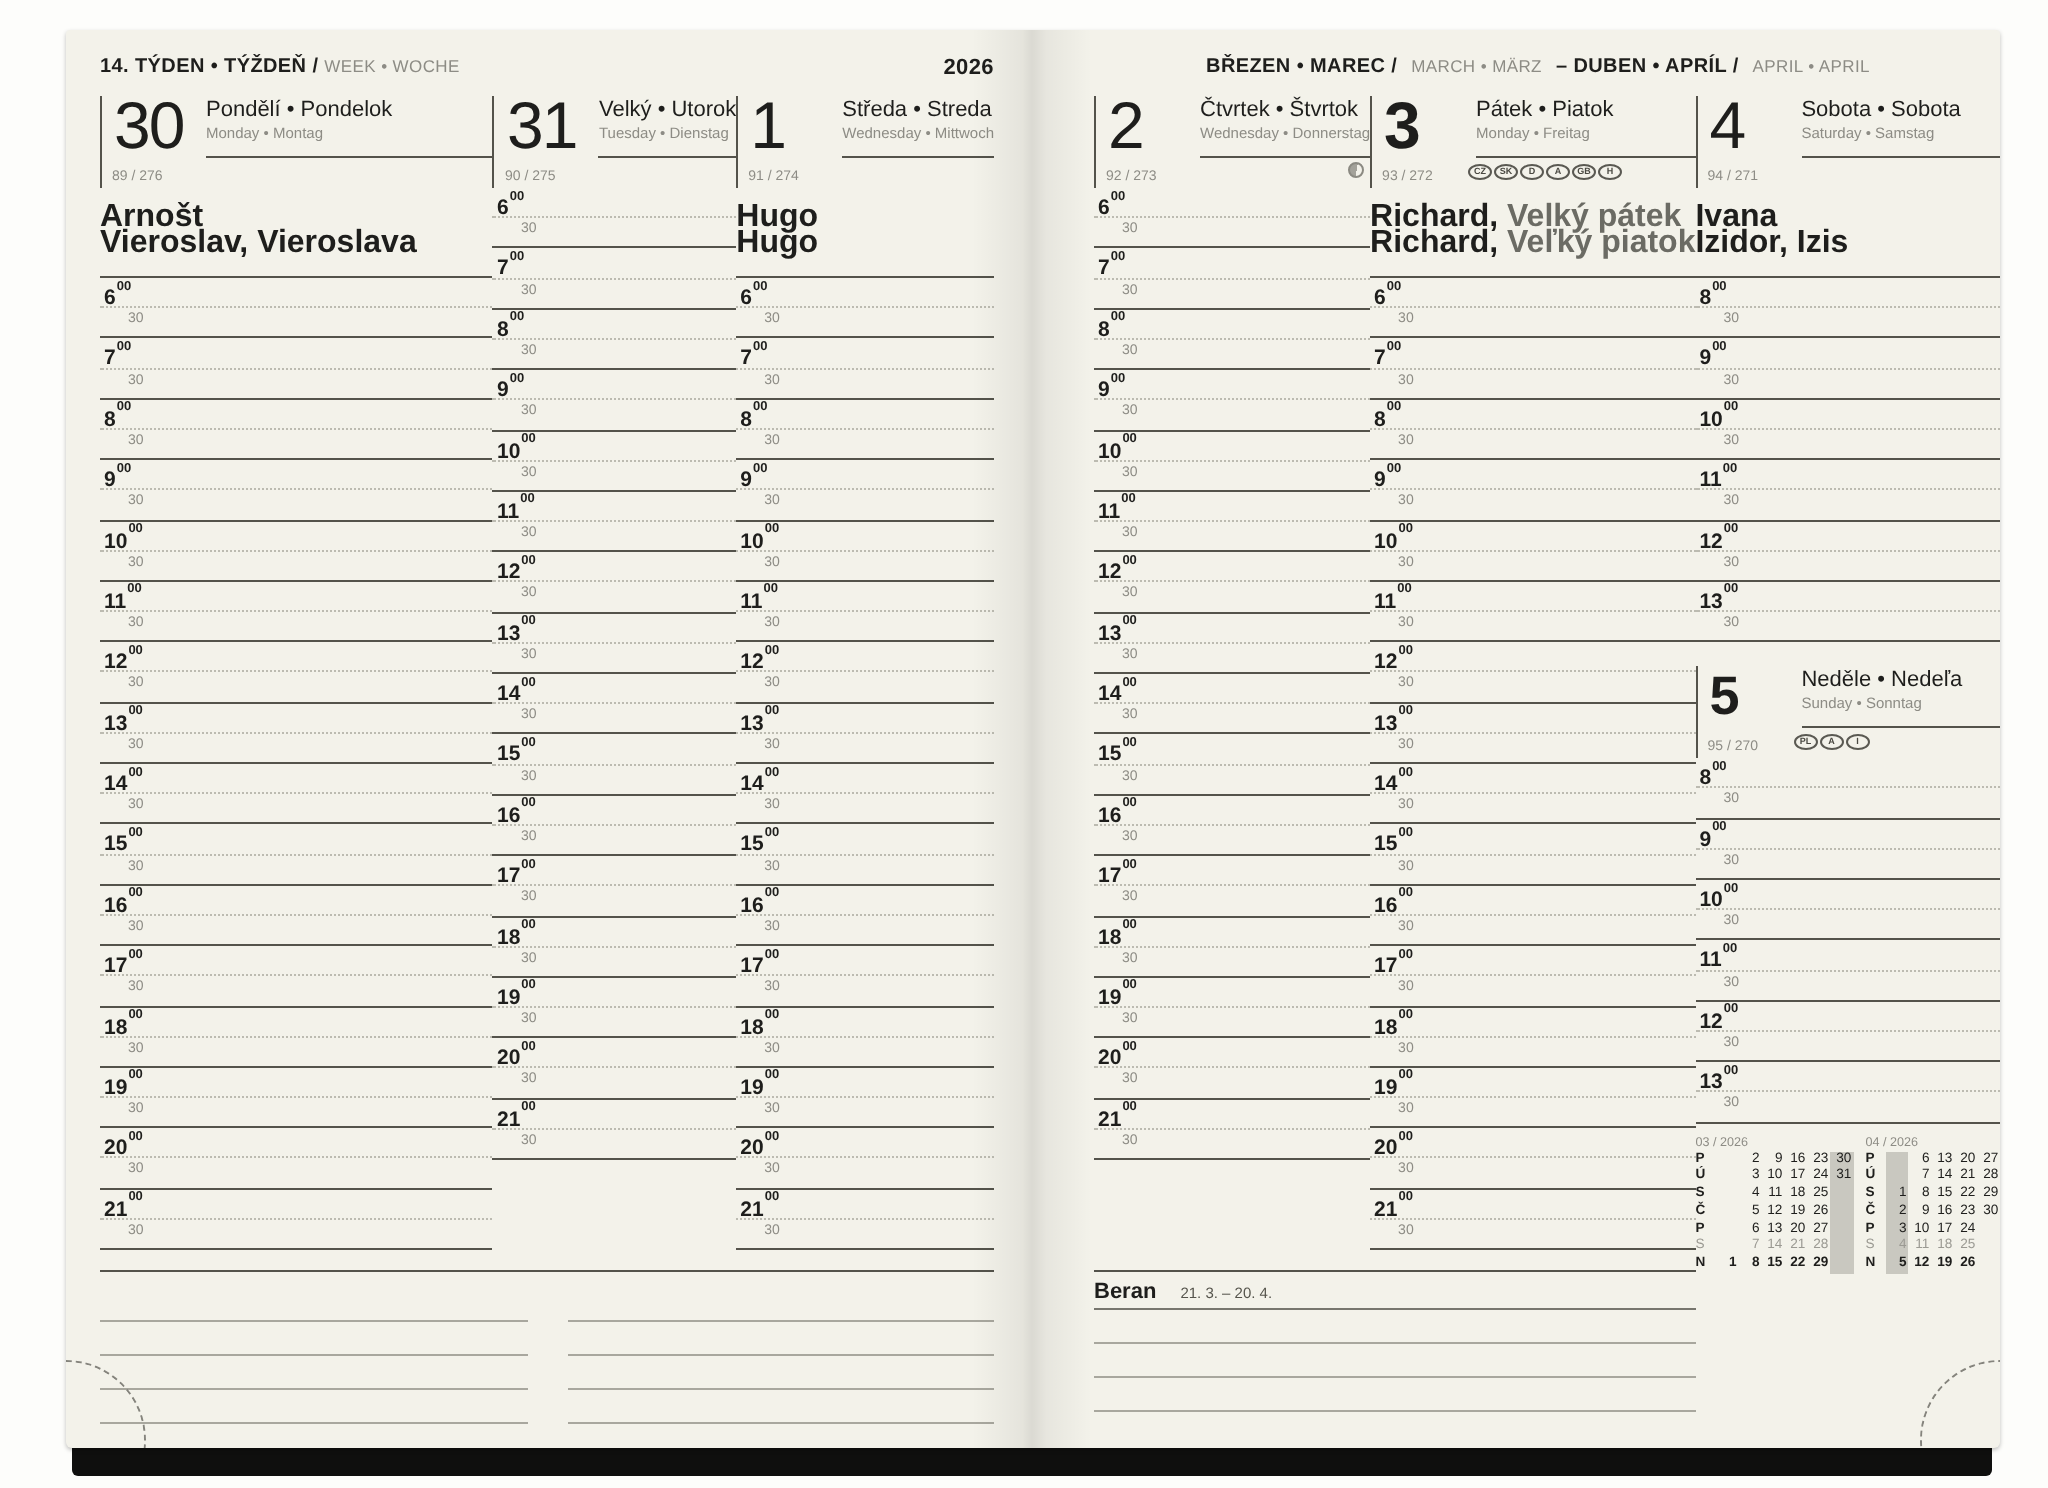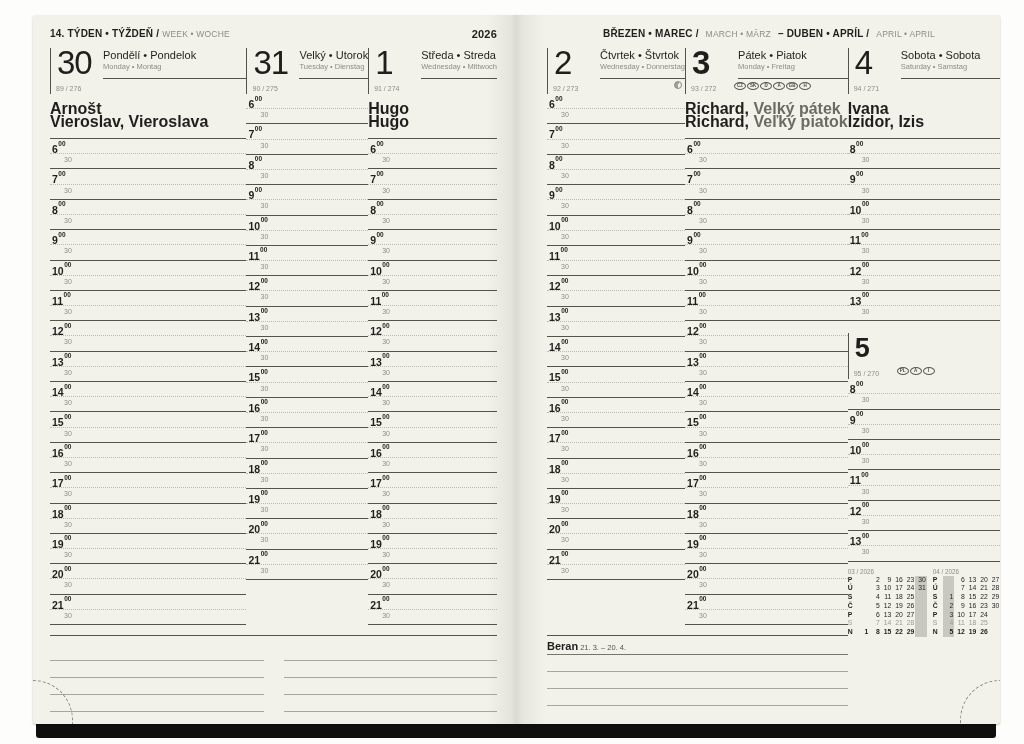--- a/index.html
+++ b/index.html
@@ -52,21 +52,21 @@
   .hlabel{font-size:10.5px;font-weight:700;line-height:13px}
   .hlabel sup{font-size:6.5px;position:relative;top:-3px;left:.5px}
   .half{height:15.2px;border-bottom:1px solid var(--solid);padding-left:14px;font-size:7px;color:var(--gray);line-height:12px;overflow:hidden}
   .sun-gap{height:12px}
   
   .footer-l{grid-column:1/4;grid-row:2;border-top:1.1px solid var(--solid);margin-top:10px;padding-top:8px;display:flex;gap:20px}
   .fhalf{flex:1}
   .wline{height:17px;border-bottom:1px solid var(--faint)}
   .footer-r{grid-column:1/3;grid-row:2;border-top:1.1px solid var(--solid);margin-top:10px}
   .zod{height:19px;border-bottom:1px solid #77766e;padding-top:4px;font-size:11px;font-weight:700;line-height:13px}
-  .zod .zdates{font-weight:400;font-size:7.5px;color:#55544c;margin-left:2px}
+  .zod .zdates{font-weight:400;font-size:7.5px;color:#55544c;margin-left:12px}
   
   .cals{display:flex;gap:6px;margin-top:6px}
   .cal-title{font-size:6.3px;color:var(--gray);margin-bottom:1px;white-space:nowrap}
   .cal-row{display:flex;height:8.8px}
   .cal-letter{width:10px;font-size:6.8px;line-height:8.8px;font-weight:700;text-align:left}
   .cal-cell{width:11.5px;font-size:6.8px;line-height:8.8px;text-align:right;padding-right:1px}
   .gray-row .cal-letter,.gray-row .cal-cell{color:#9b9a93;font-weight:400}
   .gray-row .cal-letter{font-weight:400}
   .bold-row .cal-cell{font-weight:700}
   .hl{background:var(--hl)}
@@ -372,20 +372,24 @@
               <div class="hr"><span class="hlabel">11<sup>00</sup></span></div>
               <div class="half">30</div>
               <div class="hr"><span class="hlabel">12<sup>00</sup></span></div>
               <div class="half">30</div>
               <div class="hr"><span class="hlabel">13<sup>00</sup></span></div>
               <div class="half">30</div>
             </div>
             <div class="sun-gap"></div>
             <div class="dh dh-sm">
               <span class="dh-num bnum">5</span>
+              <div class="dh-main">
+                <div class="dh-local">Neděle • Nedeľa</div>
+                <div class="dh-intl">Sunday • Sonntag</div>
+              </div>
               <div class="dh-ord">95 / 270</div>
               <div class="badges">
                 <span class="badge">PL</span>
                 <span class="badge">A</span>
                 <span class="badge">I</span>
               </div>
             </div>
             <div class="tg">
               <div class="hr"><span class="hlabel">8<sup>00</sup></span></div>
               <div class="half">30</div>

